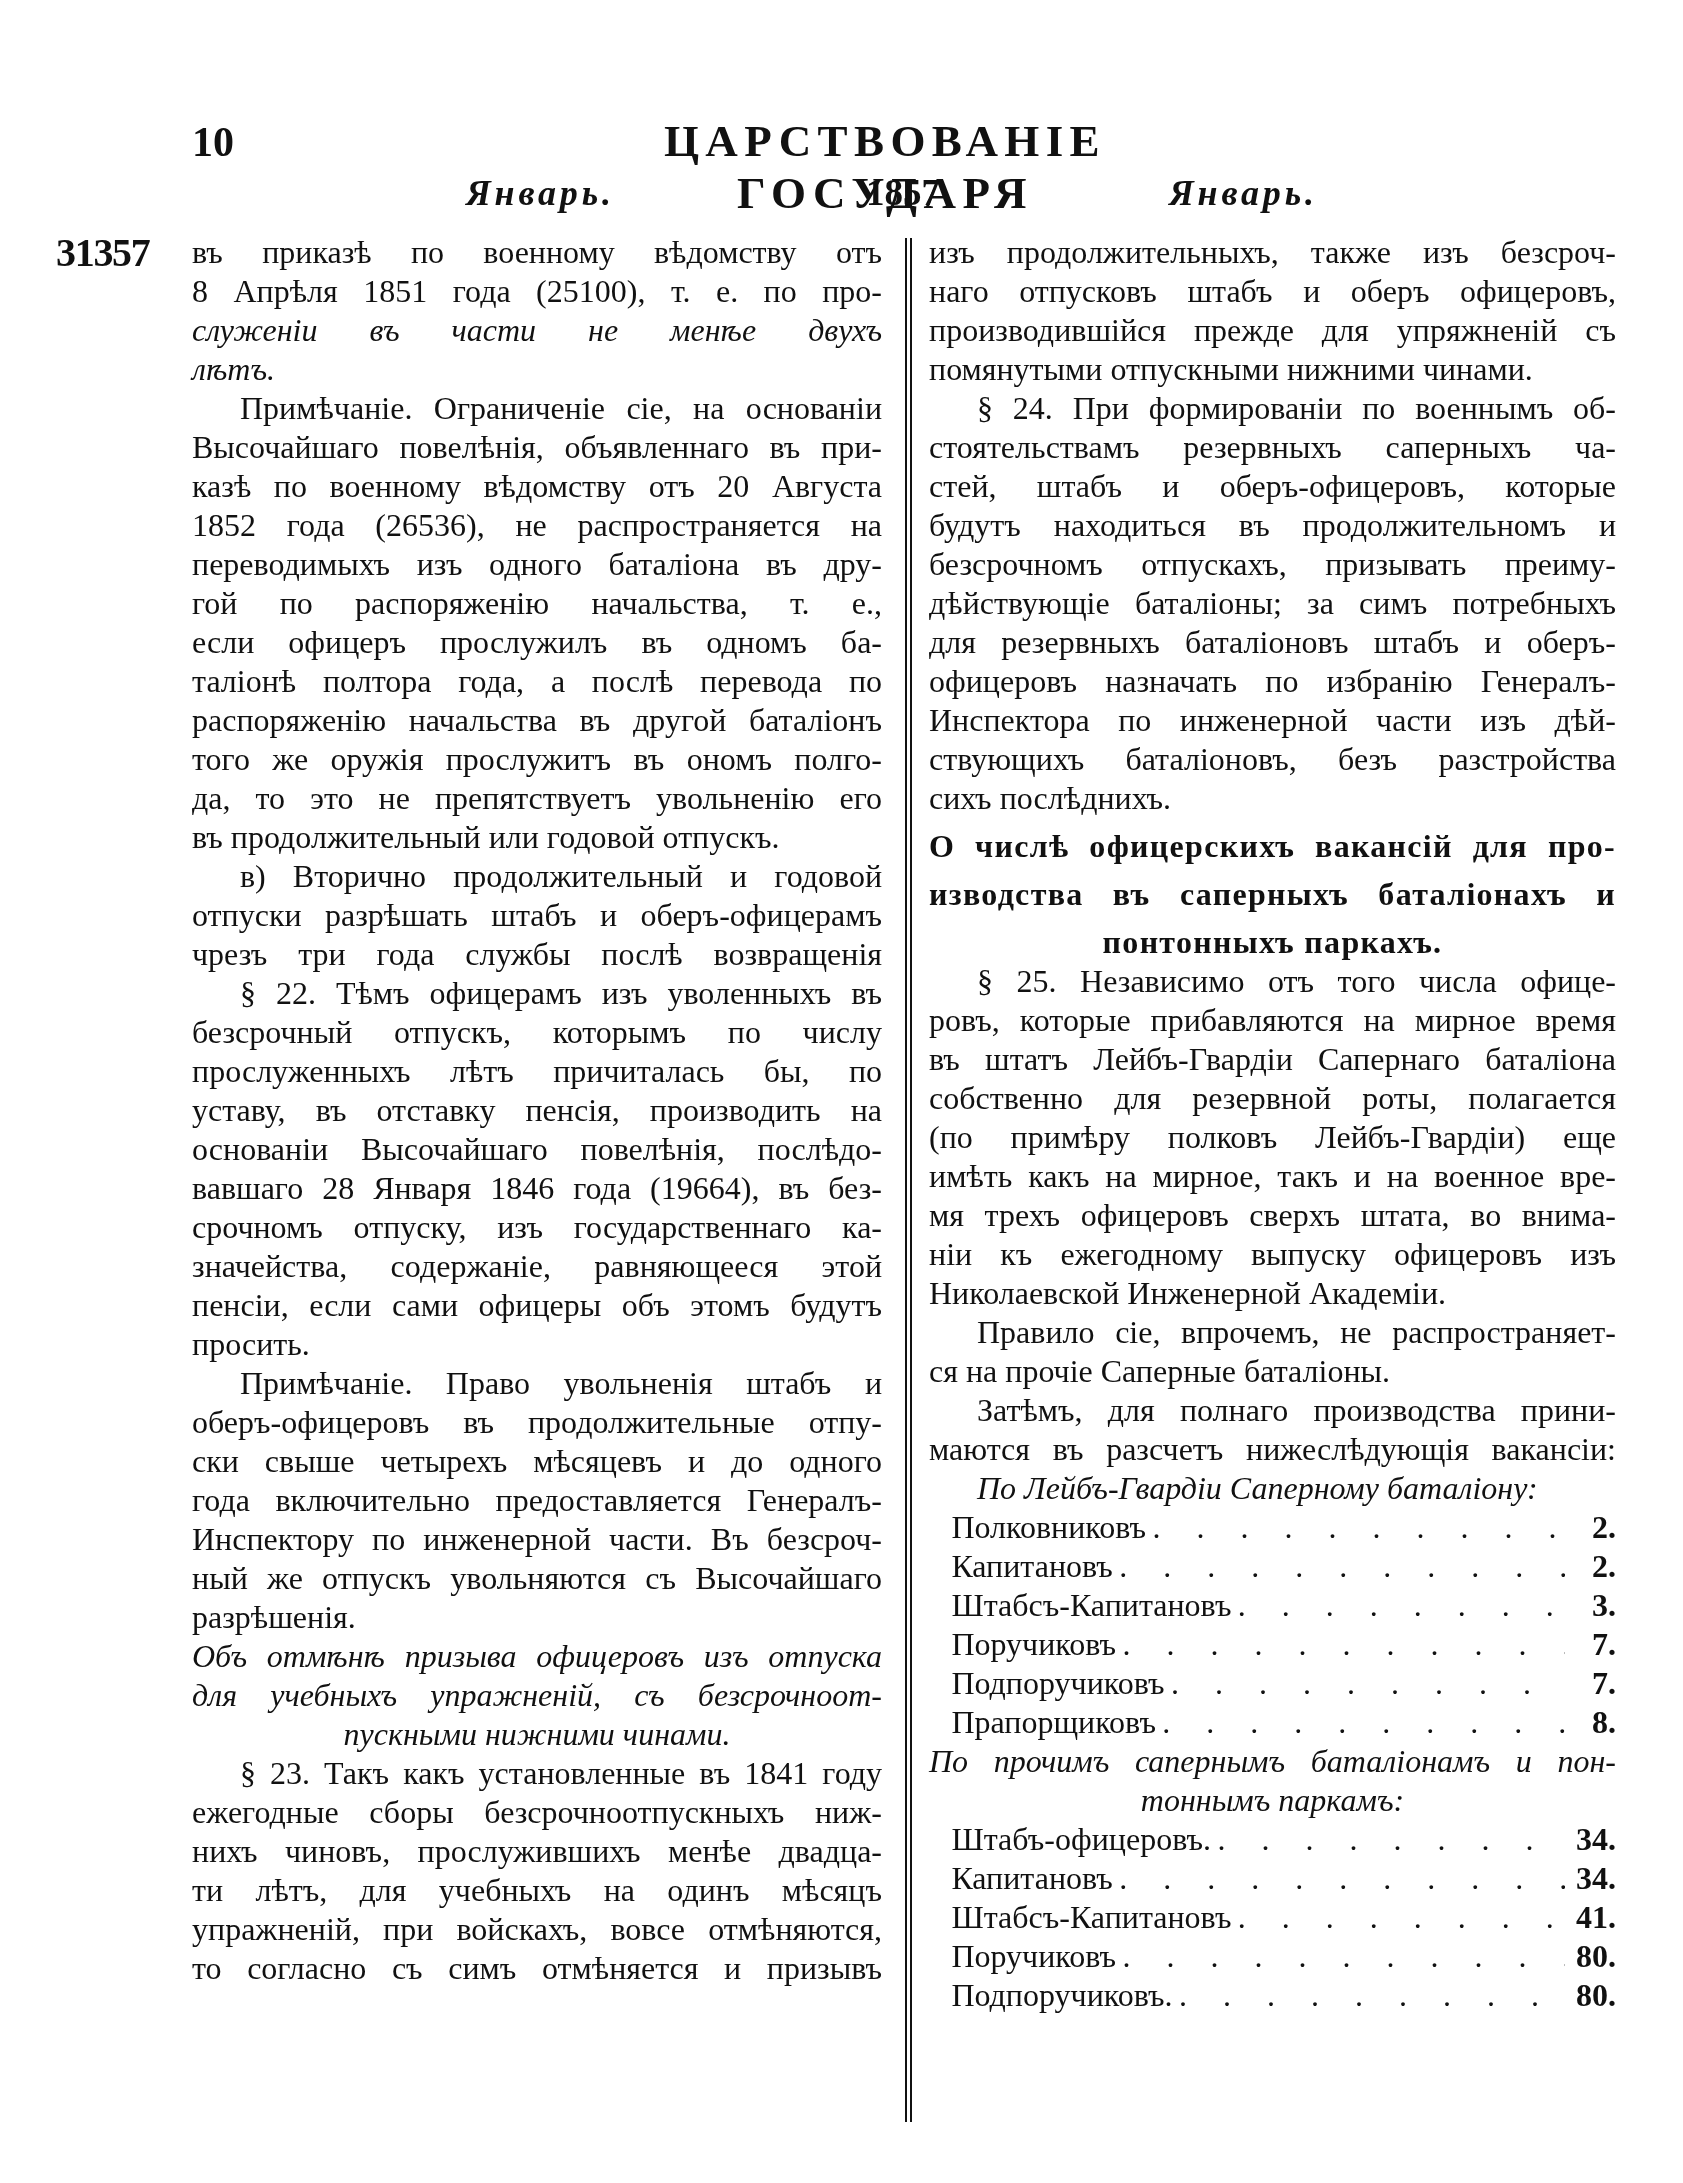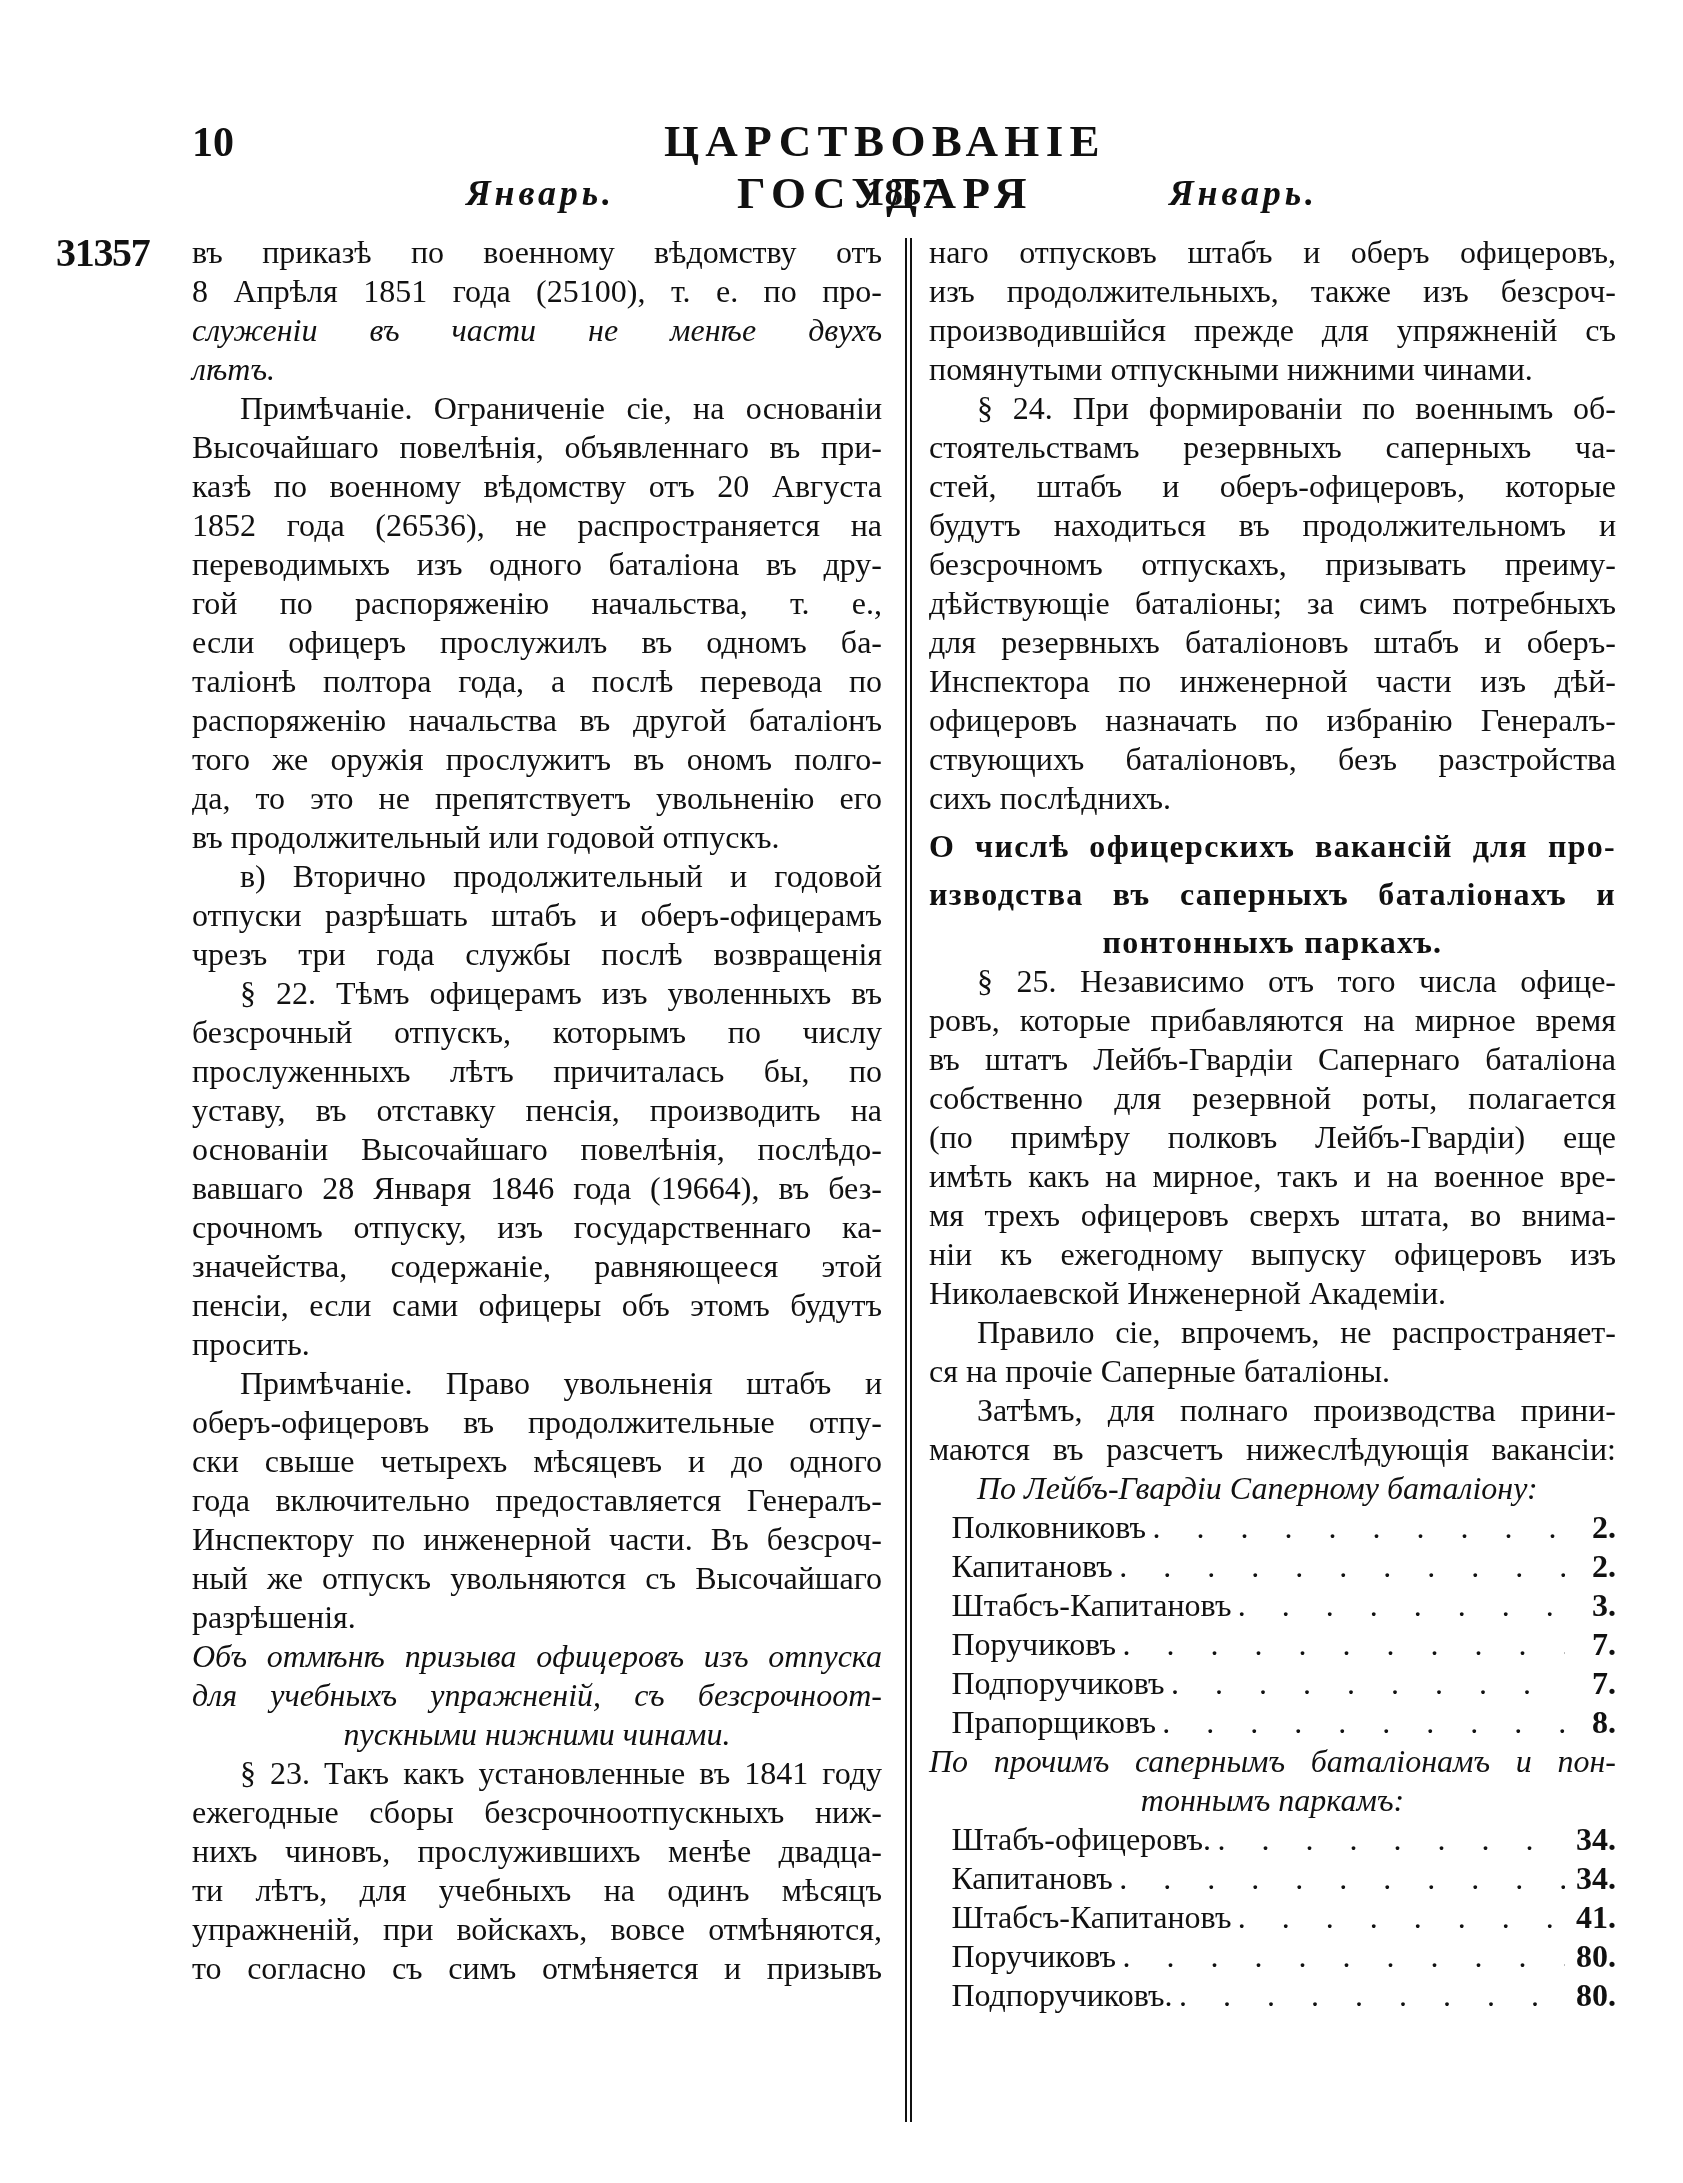--- a/index.html
+++ b/index.html
@@ -81,33 +81,33 @@
   <span class="line center it">пускными нижними чинами.</span>
   <span class="line indent">§ 23. Такъ какъ установленные въ 1841 году</span>
   <span class="line">ежегодные сборы безсрочноотпускныхъ ниж-</span>
   <span class="line">нихъ чиновъ, прослужившихъ менѣе двадца-</span>
   <span class="line">ти лѣтъ, для учебныхъ на одинъ мѣсяцъ</span>
   <span class="line">упражненій, при войскахъ, вовсе отмѣняются,</span>
   <span class="line">то согласно съ симъ отмѣняется и призывъ</span>
 </div>
 
 <div class="col col-right">
+  <span class="line">изъ продолжительныхъ, также изъ безсроч-</span>
   <span class="line">наго отпусковъ штабъ и оберъ офицеровъ,</span>
-  <span class="line">изъ продолжительныхъ, также изъ безсроч-</span>
   <span class="line">производившійся прежде для упряжненій съ</span>
   <span class="line last">помянутыми отпускными нижними чинами.</span>
   <span class="line indent">§ 24. При формированіи по военнымъ об-</span>
   <span class="line">стоятельствамъ резервныхъ саперныхъ ча-</span>
   <span class="line">стей, штабъ и оберъ-офицеровъ, которые</span>
   <span class="line">будутъ находиться въ продолжительномъ и</span>
   <span class="line">безсрочномъ отпускахъ, призывать преиму-</span>
   <span class="line">дѣйствующіе баталіоны; за симъ потребныхъ</span>
   <span class="line">для резервныхъ баталіоновъ штабъ и оберъ-</span>
+  <span class="line">офицеровъ назначать по избранію Генералъ-</span>
   <span class="line">Инспектора по инженерной части изъ дѣй-</span>
-  <span class="line">офицеровъ назначать по избранію Генералъ-</span>
   <span class="line">ствующихъ баталіоновъ, безъ разстройства</span>
   <span class="line last">сихъ послѣднихъ.</span>
   <span class="line heading-bold">О числѣ офицерскихъ вакансій для про-</span>
   <span class="line heading-bold">изводства въ саперныхъ баталіонахъ и</span>
   <span class="line center heading-bold">понтонныхъ паркахъ.</span>
   <span class="line indent">§ 25. Независимо отъ того числа офице-</span>
   <span class="line">ровъ, которые прибавляются на мирное время</span>
   <span class="line">въ штатъ Лейбъ-Гвардіи Сапернаго баталіона</span>
   <span class="line">собственно для резервной роты, полагается</span>
   <span class="line">(по примѣру полковъ Лейбъ-Гвардіи) еще</span>

